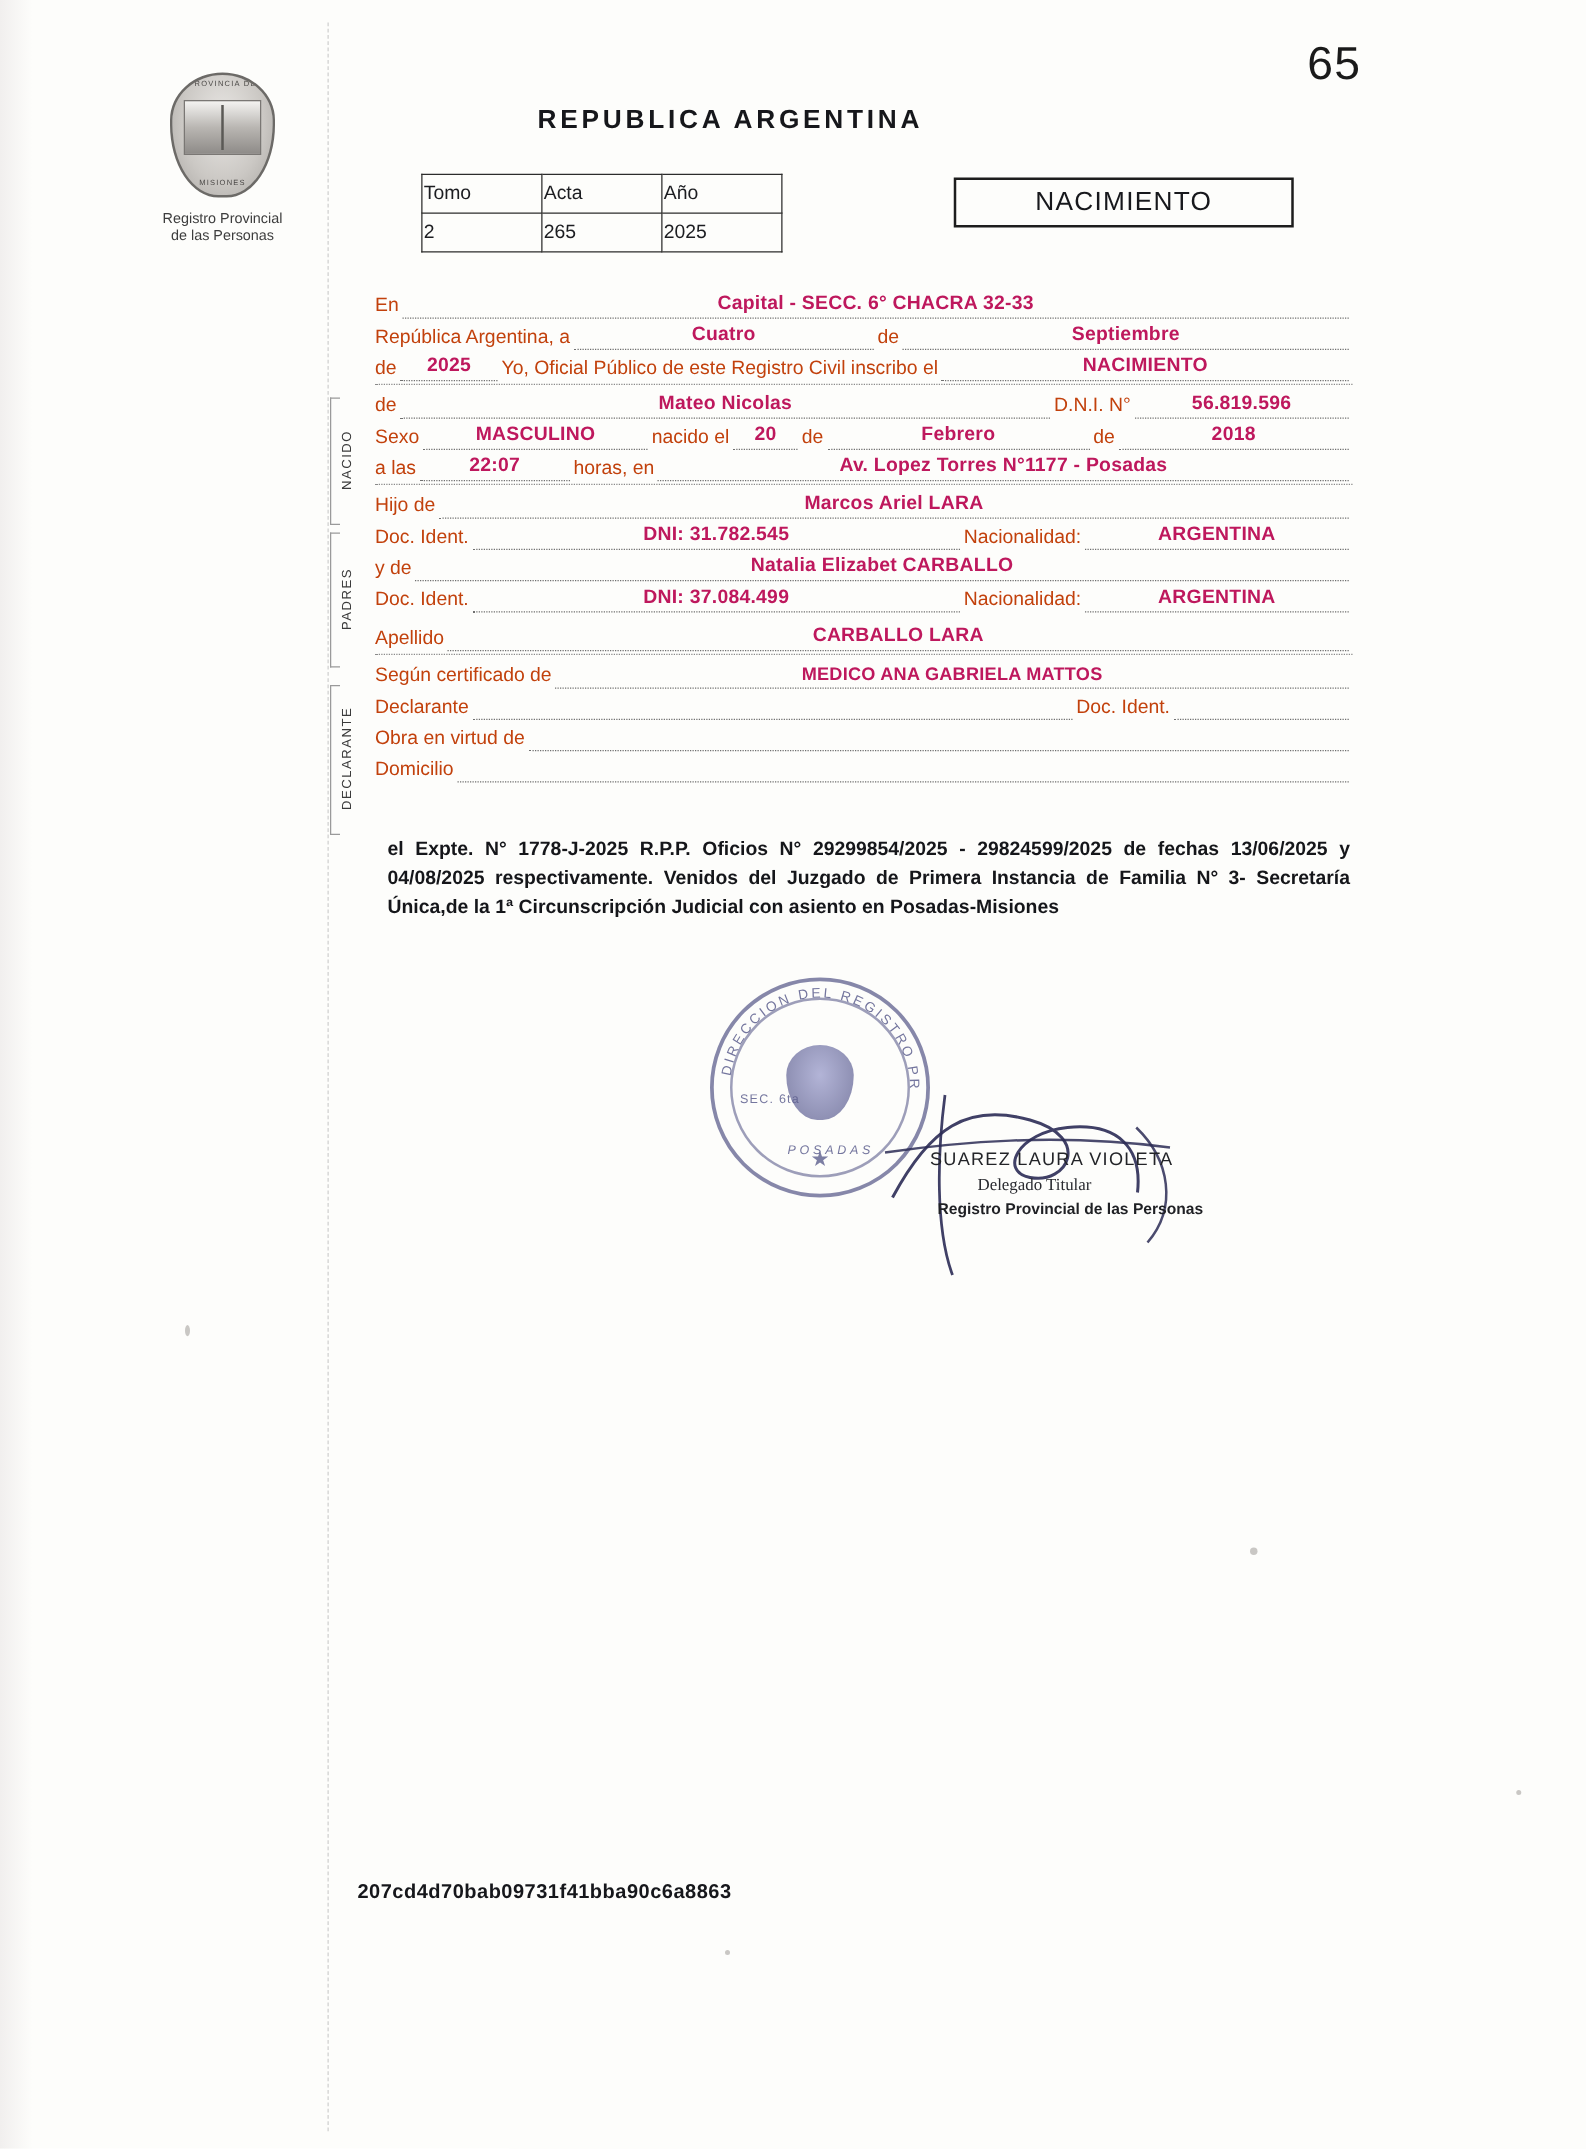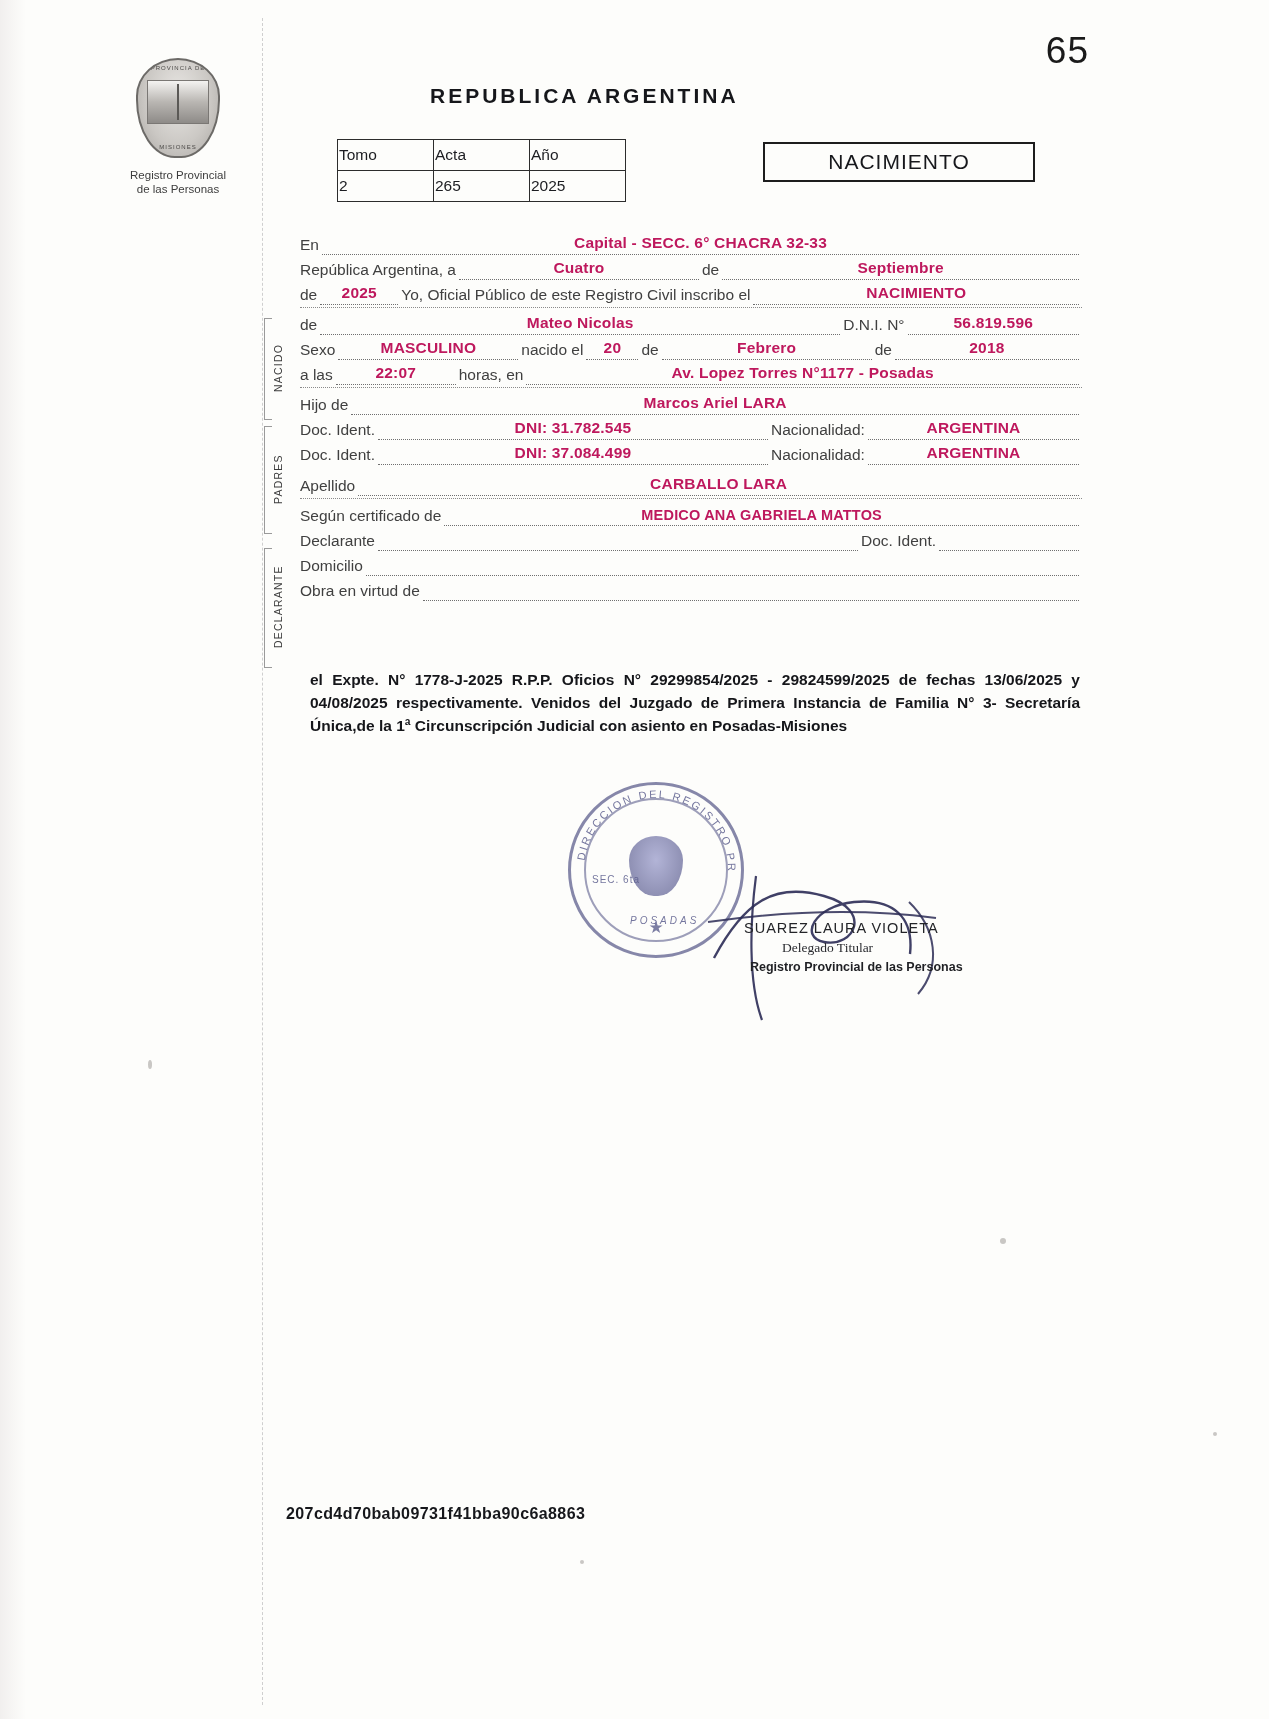--- a/index.html
+++ b/index.html
@@ -169,21 +169,21 @@
   }
   .line {
     position: relative;
     height: 25px;
     display: flex;
     align-items: flex-end;
     white-space: nowrap;
   }
   .lbl {
     font-size: 15.5px;
-    color: #404040;
+    color: #c2410c;
     padding-bottom: 1px;
   }
   .dots {
     flex: 1 1 auto;
     border-bottom: 1px dotted #6f6f6f;
     position: relative;
     height: 17px;
     margin: 0 3px;
   }
   .val {
@@ -475,20 +475,26 @@
       <span class="lbl">Doc. Ident.</span>
       <span class="dots" style="flex:0 0 390px;">
         <span class="val">DNI: 31.782.545</span>
       </span>
       <span class="lbl">Nacionalidad:</span>
       <span class="dots">
         <span class="val">ARGENTINA</span>
       </span>
     </div>
 
+    <div class="line">
+      <span class="lbl">y de</span>
+      <span class="dots">
+        <span class="val">Natalia Elizabet CARBALLO</span>
+      </span>
+    </div>
 
     <div class="line">
       <span class="lbl">Doc. Ident.</span>
       <span class="dots" style="flex:0 0 390px;">
         <span class="val">DNI: 37.084.499</span>
       </span>
       <span class="lbl">Nacionalidad:</span>
       <span class="dots">
         <span class="val">ARGENTINA</span>
       </span>
@@ -515,28 +521,28 @@
       <span class="dots" style="flex:1 1 auto;">
         <span class="val"></span>
       </span>
       <span class="lbl">Doc. Ident.</span>
       <span class="dots" style="flex:0 0 140px;">
         <span class="val"></span>
       </span>
     </div>
 
     <div class="line">
+      <span class="lbl">Obra en virtud de</span>
+      <span class="dots">
+        <span class="val"></span>
+      </span>
+    </div>
+
+    <div class="line">
       <span class="lbl">Domicilio</span>
-      <span class="dots">
-        <span class="val"></span>
-      </span>
-    </div>
-
-    <div class="line">
-      <span class="lbl">Obra en virtud de</span>
       <span class="dots">
         <span class="val"></span>
       </span>
     </div>
   </div>
 
   <div class="obs">el Expte. N° 1778-J-2025 R.P.P. Oficios N° 29299854/2025 - 29824599/2025 de fechas 13/06/2025 y 04/08/2025 respectivamente. Venidos del Juzgado de Primera Instancia de Familia N° 3- Secretaría Única,de la 1ª Circunscripción Judicial con asiento en Posadas-Misiones</div>
 
   <div class="seal">
     <div class="ring"></div>

